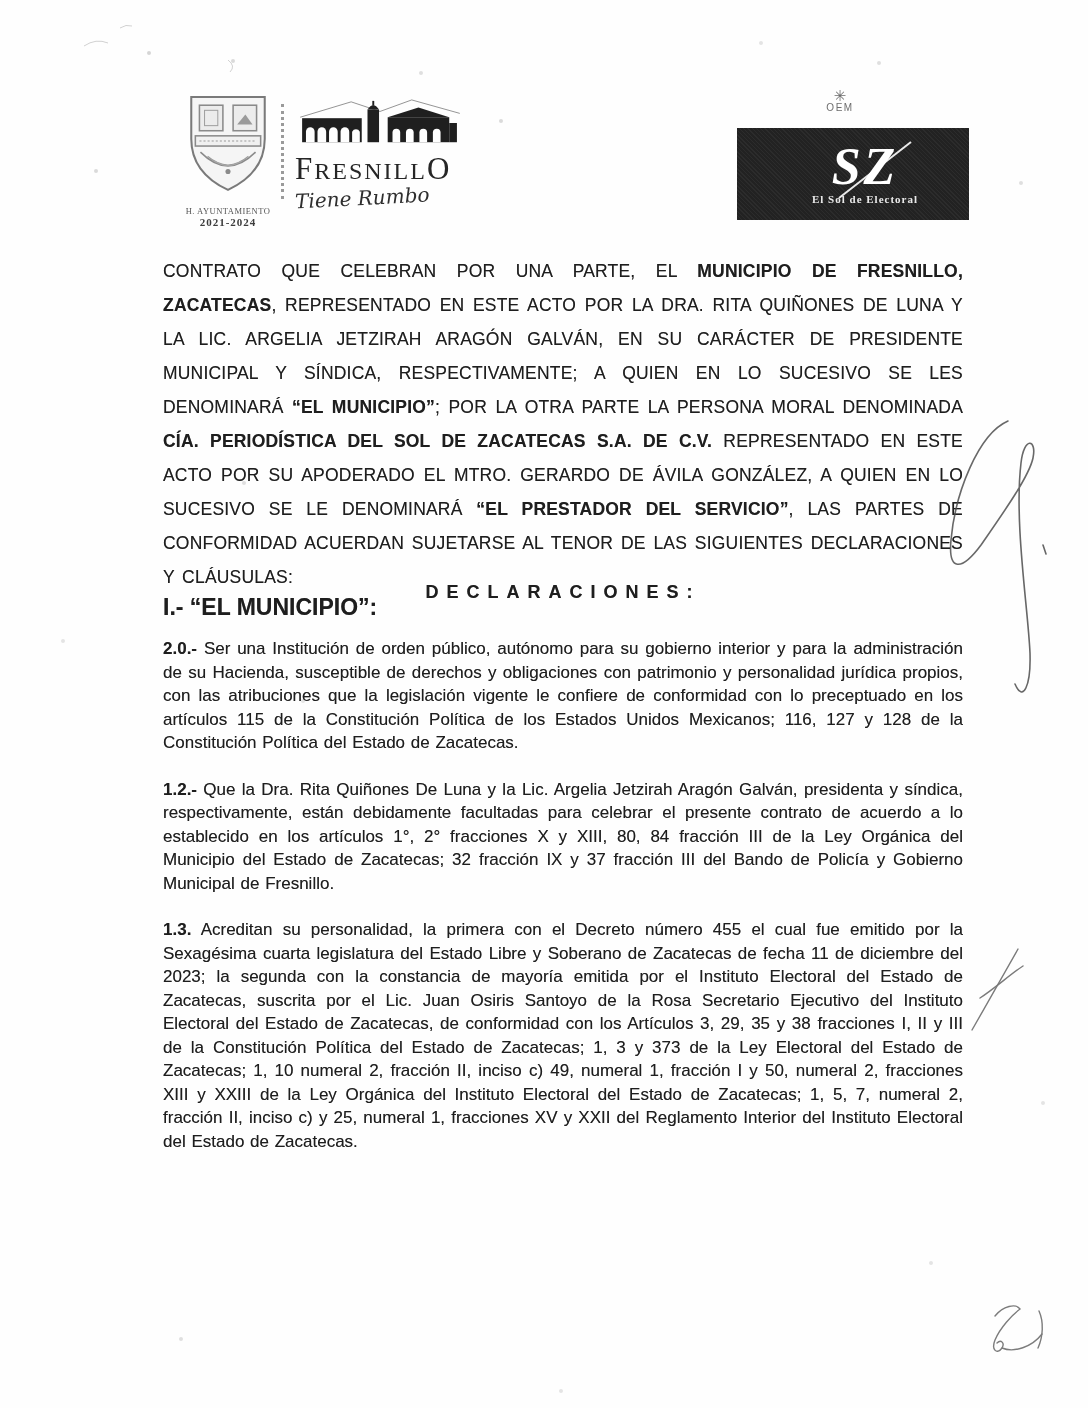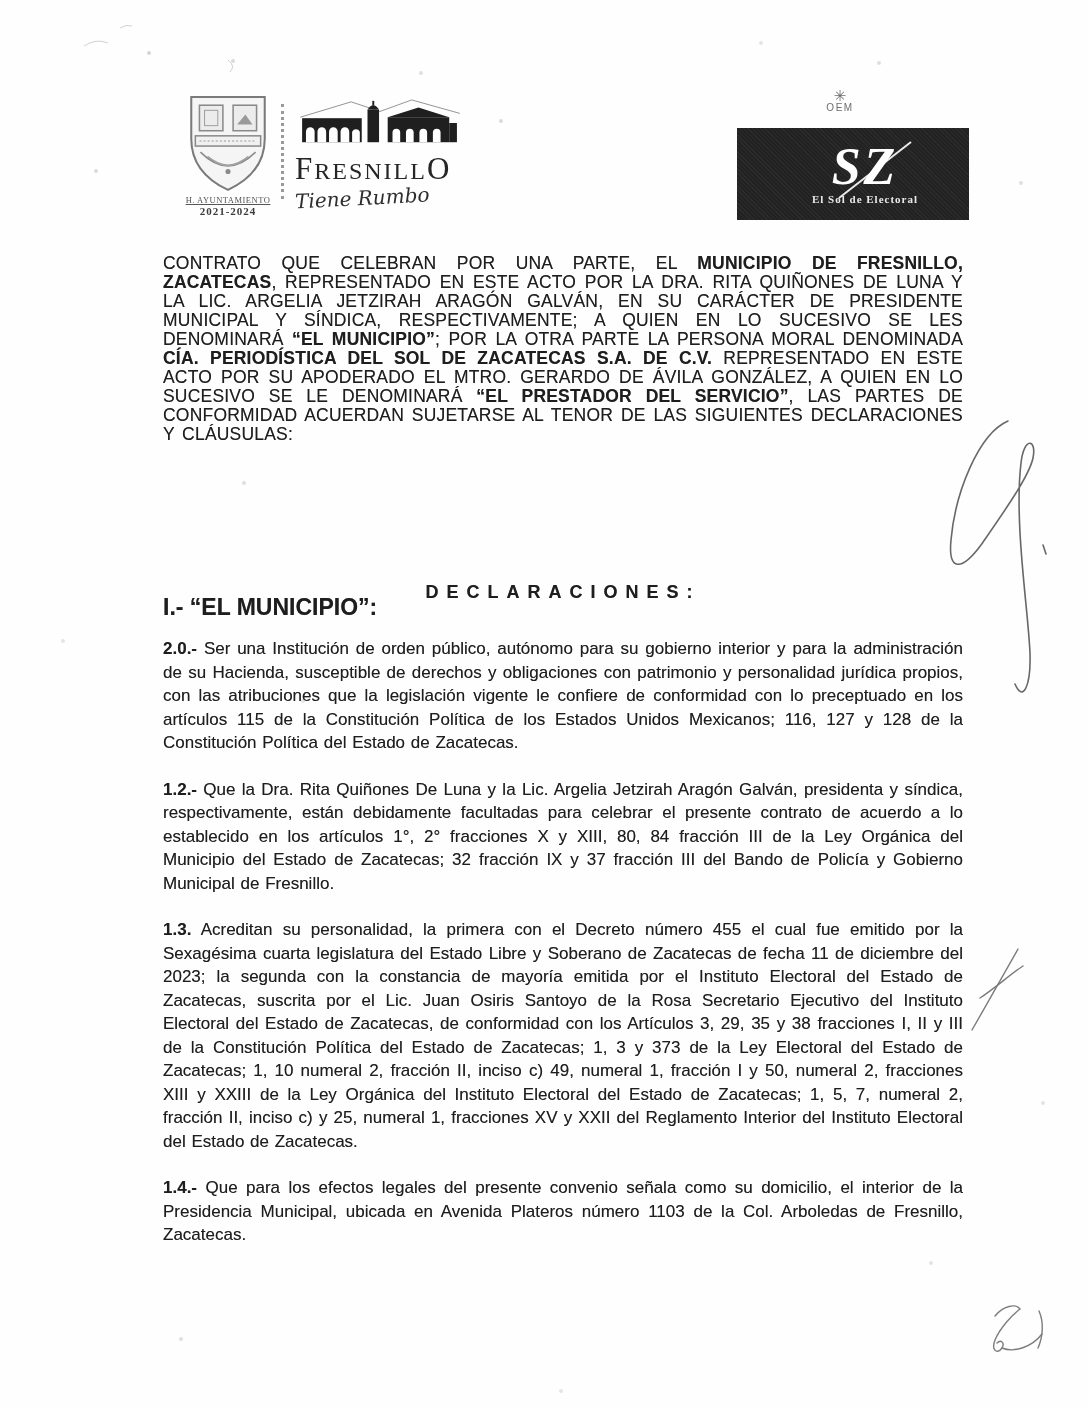--- a/index.html
+++ b/index.html
@@ -3,21 +3,21 @@
 <meta charset="utf-8">
 <style>
   html,body{margin:0;padding:0;background:#ffffff;}
   .page{
     position:relative;width:1088px;height:1408px;background:#fefefe;
     font-family:"Liberation Sans", sans-serif;color:#1e1e1e;overflow:hidden;
   }
   
   .crest-wrap{position:absolute;left:178px;top:94px;width:100px;text-align:center;}
   .crest-svg{display:block;margin:0 auto;}
-  .crest-cap1{font-size:8.5px;letter-spacing:.5px;color:#555;margin-top:1px;font-family:"Liberation Serif",serif;text-decoration:underline;}
+  .crest-cap1{font-size:8.5px;letter-spacing:.5px;color:#555;margin-top:12px;font-family:"Liberation Serif",serif;}
   .crest-cap2{font-size:11px;font-weight:700;color:#3d3d3d;letter-spacing:1px;font-family:"Liberation Serif",serif;}
   .logo-divider{position:absolute;left:281px;top:104px;height:95px;border-left:3px dotted #9a9a9a;}
   .fresnillo{position:absolute;left:295px;top:98px;width:172px;}
   .wordmark{font-family:"Liberation Serif",serif;color:#262626;letter-spacing:2px;line-height:1;margin-top:1px;white-space:nowrap;}
   .wordmark .cap{font-size:31px;}
   .wordmark .mid{font-size:24px;}
   .tagline{font-family:"DejaVu Serif",serif;font-style:italic;font-size:20px;color:#2e2e2e;transform:rotate(-3deg);margin-top:1px;}
   .oem-wrap{position:absolute;left:808px;top:88px;width:64px;text-align:center;color:#6d6d6d;line-height:1;}
   .oem-star{font-size:15px;display:block;}
   .oem-label{font-size:10px;letter-spacing:1.5px;display:block;margin-top:0;}
@@ -25,21 +25,21 @@
     position:absolute;left:737px;top:128px;width:208px;height:92px;background:#222;
     background-image:repeating-linear-gradient(45deg, rgba(255,255,255,.045) 0 1px, transparent 1px 3px);
     display:flex;flex-direction:column;align-items:center;justify-content:center;color:#fff;padding-left:24px;
   }
   .sz-initials{font-family:"Liberation Serif",serif;font-weight:700;font-style:italic;font-size:52px;line-height:.92;letter-spacing:3px;}
   .sz-caption{font-family:"Liberation Serif",serif;font-weight:700;font-size:11px;letter-spacing:1px;color:#e9e9e9;margin-top:2px;}
   .sz-slash{position:absolute;left:0;top:0;}
   
   .para{text-align:justify;font-size:17px;line-height:23.5px;margin:0;text-shadow:0 0 .4px rgba(0,0,0,.45);}
   .bold{font-weight:700;}
-  .intro{position:absolute;left:163px;top:254px;width:800px;font-size:17.5px;line-height:19px;letter-spacing:.2px;word-spacing:2.5px;}
+  .intro{position:absolute;left:163px;top:254px;width:800px;font-size:17.5px;line-height:34px;letter-spacing:.2px;word-spacing:2.5px;}
   .decl-heading{position:absolute;left:163px;top:582px;width:800px;text-align:center;font-weight:700;font-size:18px;letter-spacing:8px;text-shadow:0 0 .4px rgba(0,0,0,.45);}
   .sec-title{position:absolute;left:163px;top:594px;font-weight:700;font-size:23px;text-shadow:0 0 .4px rgba(0,0,0,.45);}
   .items{position:absolute;left:163px;top:637px;width:800px;}
   .items .para{word-spacing:1px;margin-bottom:23px;}
   
   .hand{position:absolute;left:0;top:0;pointer-events:none;}
   .speckles{position:absolute;left:0;top:0;width:2px;height:2px;background:transparent;border-radius:50%;
     box-shadow:500px 120px 0 1px rgba(0,0,0,.14), 878px 62px 0 1px rgba(0,0,0,.12),
       1020px 182px 0 1px rgba(0,0,0,.12), 95px 170px 0 1px rgba(0,0,0,.14),
       302px 700px 0 1px rgba(0,0,0,.10), 660px 932px 0 1px rgba(0,0,0,.12),
@@ -118,22 +118,20 @@
   <div class="decl-heading">DECLARACIONES:</div>
   <div class="sec-title">I.- “EL MUNICIPIO”:</div>
 
   <div class="items">
     <p class="para"><span class="bold">2.0.-</span>
       <span>Ser una Institución de orden público, autónomo para su gobierno interior y para la administración de su Hacienda, susceptible de derechos y obligaciones con patrimonio y personalidad jurídica propios, con las atribuciones que la legislación vigente le confiere de conformidad con lo preceptuado en los artículos 115 de la Constitución Política de los Estados Unidos Mexicanos; 116, 127 y 128 de la Constitución Política del Estado de Zacatecas.</span></p>
     <p class="para"><span class="bold">1.2.-</span>
       <span>Que la Dra. Rita Quiñones De Luna y la Lic. Argelia Jetzirah Aragón Galván, presidenta y síndica, respectivamente, están debidamente facultadas para celebrar el presente contrato de acuerdo a lo establecido en los artículos 1°, 2° fracciones X y XIII, 80, 84 fracción III de la Ley Orgánica del Municipio del Estado de Zacatecas; 32 fracción IX y 37 fracción III del Bando de Policía y Gobierno Municipal de Fresnillo.</span></p>
     <p class="para"><span class="bold">1.3.</span>
       <span>Acreditan su personalidad, la primera con el Decreto número 455 el cual fue emitido por la Sexagésima cuarta legislatura del Estado Libre y Soberano de Zacatecas de fecha 11 de diciembre del 2023; la segunda con la constancia de mayoría emitida por el Instituto Electoral del Estado de Zacatecas, suscrita por el Lic. Juan Osiris Santoyo de la Rosa Secretario Ejecutivo del Instituto Electoral del Estado de Zacatecas, de conformidad con los Artículos 3, 29, 35 y 38 fracciones I, II y III de la Constitución Política del Estado de Zacatecas; 1, 3 y 373 de la Ley Electoral del Estado de Zacatecas; 1, 10 numeral 2, fracción II, inciso c) 49, numeral 1, fracción I y 50, numeral 2, fracciones XIII y XXIII de la Ley Orgánica del Instituto Electoral del Estado de Zacatecas; 1, 5, 7, numeral 2, fracción II, inciso c) y 25, numeral 1, fracciones XV y XXII del Reglamento Interior del Instituto Electoral del Estado de Zacatecas.</span></p>
-    <p class="para"><span class="bold">1.4.-</span>
-      <span>Que para los efectos legales del presente convenio señala como su domicilio, el interior de la Presidencia Municipal, ubicada en Avenida Plateros número 1103 de la Col. Arboledas de Fresnillo, Zacatecas.</span></p>
   </div>
 
   <svg class="hand" width="1088" height="1408" viewBox="0 0 1088 1408">
     <g stroke="#4d4d4d" stroke-width="1.6" fill="none" stroke-linecap="round" opacity="0.85">
       <path d="M1008 421 C978 434 955 494 951 540 C948 571 961 572 981 545 C1001 516 1029 477 1033 458 C1037 439 1024 436 1021 463 C1014 522 1028 608 1030 653 C1031 686 1023 703 1015 684"></path>
       <path d="M1043 545 l3 9"></path>
     </g>
     <g stroke="#5a5a5a" stroke-width="1.4" fill="none" stroke-linecap="round" opacity="0.8">
       <path d="M972 1030 C988 1002 1005 972 1018 949"></path>
       <path d="M980 998 C994 989 1012 973 1023 966"></path>

